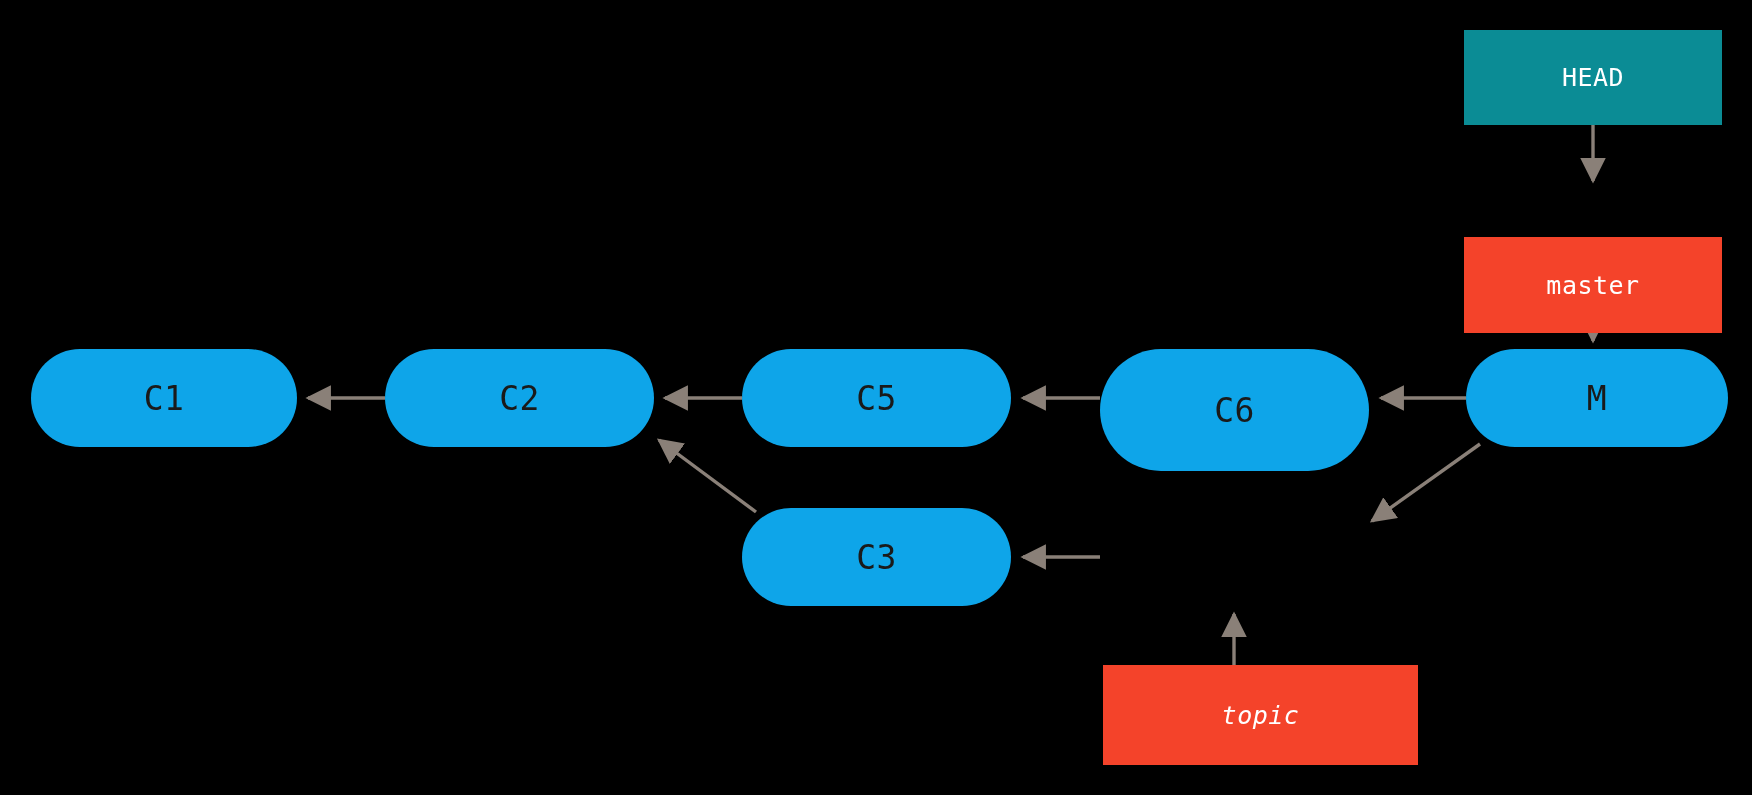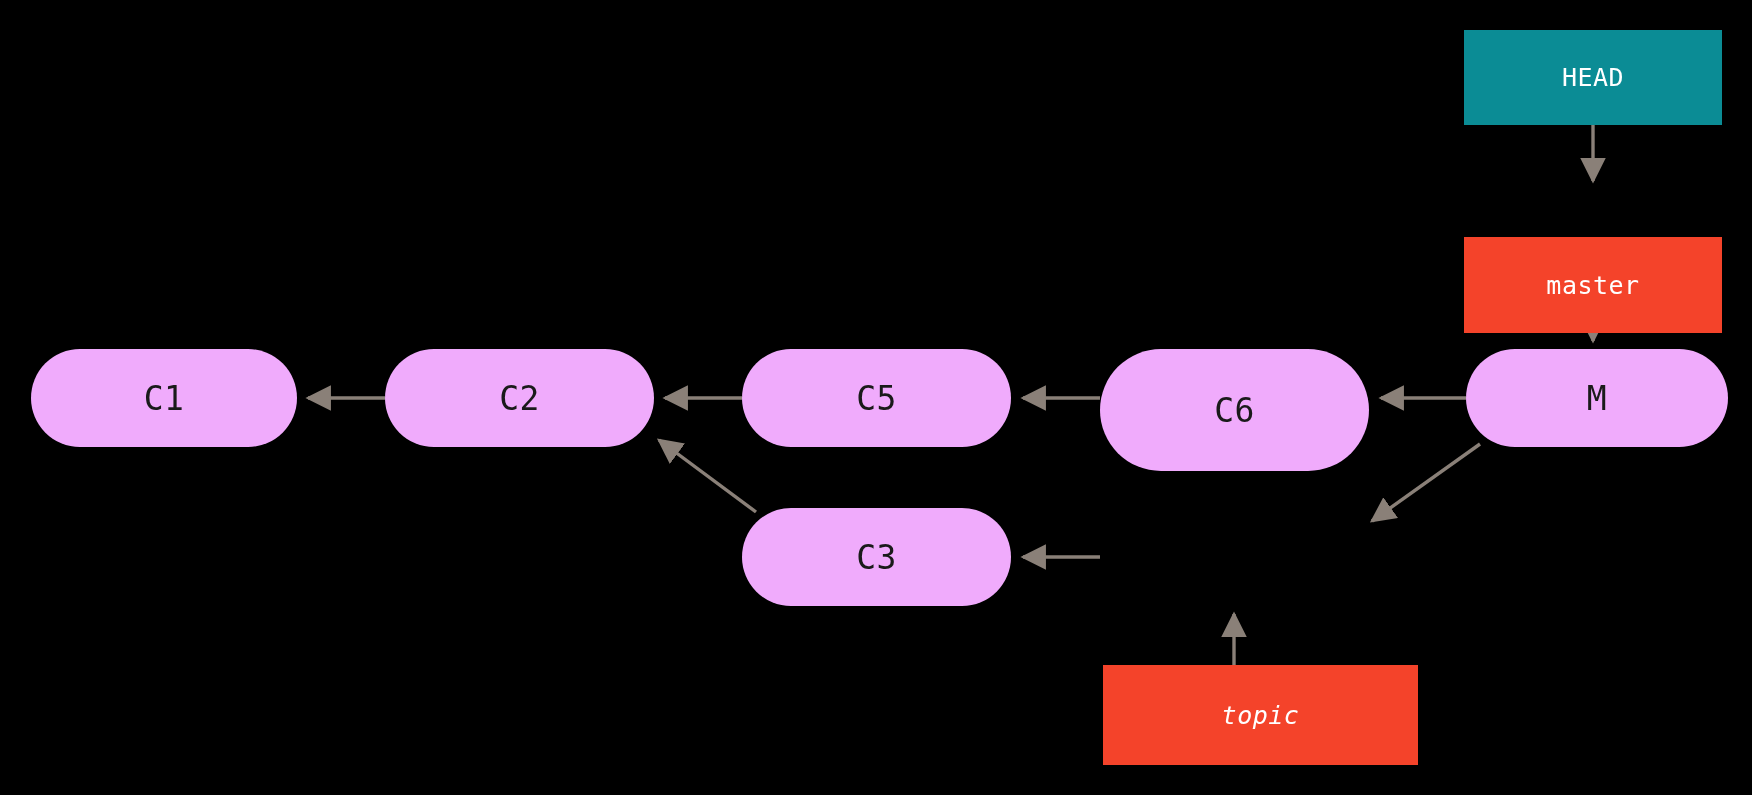--- a/index.html
+++ b/index.html
@@ -46,21 +46,21 @@
     position: absolute;
     box-sizing: border-box;
     display: flex;
     align-items: center;
     justify-content: center;
     text-align: center;
     line-height: 1;
     user-select: none;
   }
   .commit {
-    background: #f0abfc;
+    background: #0ea5e9;
     border-radius: 999px;
     color: #1a1a1a;
     font-family: "DejaVu Sans Mono", "Liberation Mono", monospace;
     font-size: 33px;
     letter-spacing: 0.5px;
   }
   .ref {
     color: #ffffff;
     font-family: "DejaVu Sans Mono", "Liberation Mono", monospace;
     font-size: 25px;

